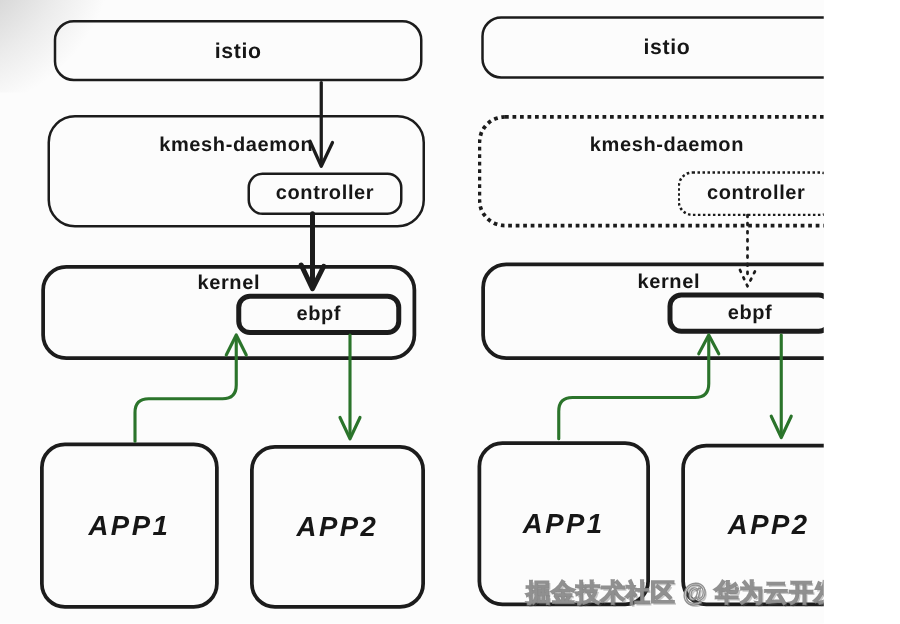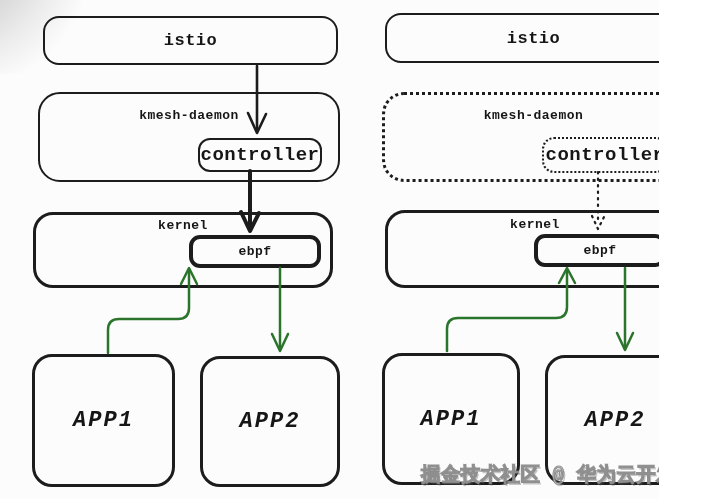--- a/index.html
+++ b/index.html
@@ -8,56 +8,56 @@
     --bg: #fcfcfc;
   }
   * { margin: 0; padding: 0; box-sizing: border-box; }
   html, body { background: #ffffff; }
   .canvas {
     position: relative;
     width: 659px;
     height: 499px;
     background: var(--bg);
     overflow: hidden;
-    font-family: Liberation Mono, monospace;
+    font-family: Liberation Sans, sans-serif;
     color: #161616;
   }
   .corner-shade {
     position: absolute;
     left: -46px; top: -46px;
     width: 140px; height: 120px;
     background: radial-gradient(circle at 0 0, rgba(70,70,70,0.38), rgba(120,120,120,0.12) 55%, transparent 75%);
     pointer-events: none;
     z-index: 0;
   }
   .box {
     position: absolute;
     border: 2.6px solid var(--stroke);
     background: transparent;
     display: flex;
     align-items: center;
     justify-content: center;
     z-index: 1;
   }
   .lbl {
-    font-size: 13px;
+    font-size: 16px;
     font-weight: 700;
     letter-spacing: 0.5px;
     color: #161616;
     white-space: nowrap;
   }
   
   .istio-l   { left: 43px;  top: 16px;  width: 295px; height: 49px; border-radius: 16px; }
   .istio-l .lbl { font-size: 17px; }
   .kmesh-l   { left: 38px;  top: 92px;  width: 302px; height: 90px; border-radius: 22px;
                flex-direction: column; justify-content: flex-start; padding-top: 14px; }
   .ctrl-l    { position: absolute; left: 158px; top: 44px; width: 124px; height: 34px;
                border: 2.6px solid var(--stroke); border-radius: 12px;
                display: flex; align-items: center; justify-content: center; }
-  .ctrl-l .lbl, .ctrl-r .lbl { font-size: 19px; }
+  .ctrl-l .lbl, .ctrl-r .lbl { font-size: 16px; }
   .kernel-l  { left: 33px;  top: 212px; width: 300px; height: 76px; border-radius: 20px;
                border-width: 3px; flex-direction: column; justify-content: flex-start; padding-top: 3px; }
   .ebpf-l    { position: absolute; left: 153px; top: 20px; width: 132px; height: 33px;
                border: 4px solid var(--stroke); border-radius: 11px;
                display: flex; align-items: center; justify-content: center; }
   .app1-l    { left: 32px;  top: 354px; width: 143px; height: 133px; border-radius: 20px; border-width: 3px; }
   .app2-l    { left: 200px; top: 356px; width: 140px; height: 131px; border-radius: 20px; border-width: 3px; }
   
   .istio-r   { left: 385px; top: 13px;  width: 297px; height: 50px; border-radius: 16px; }
   .istio-r .lbl { font-size: 17px; }

